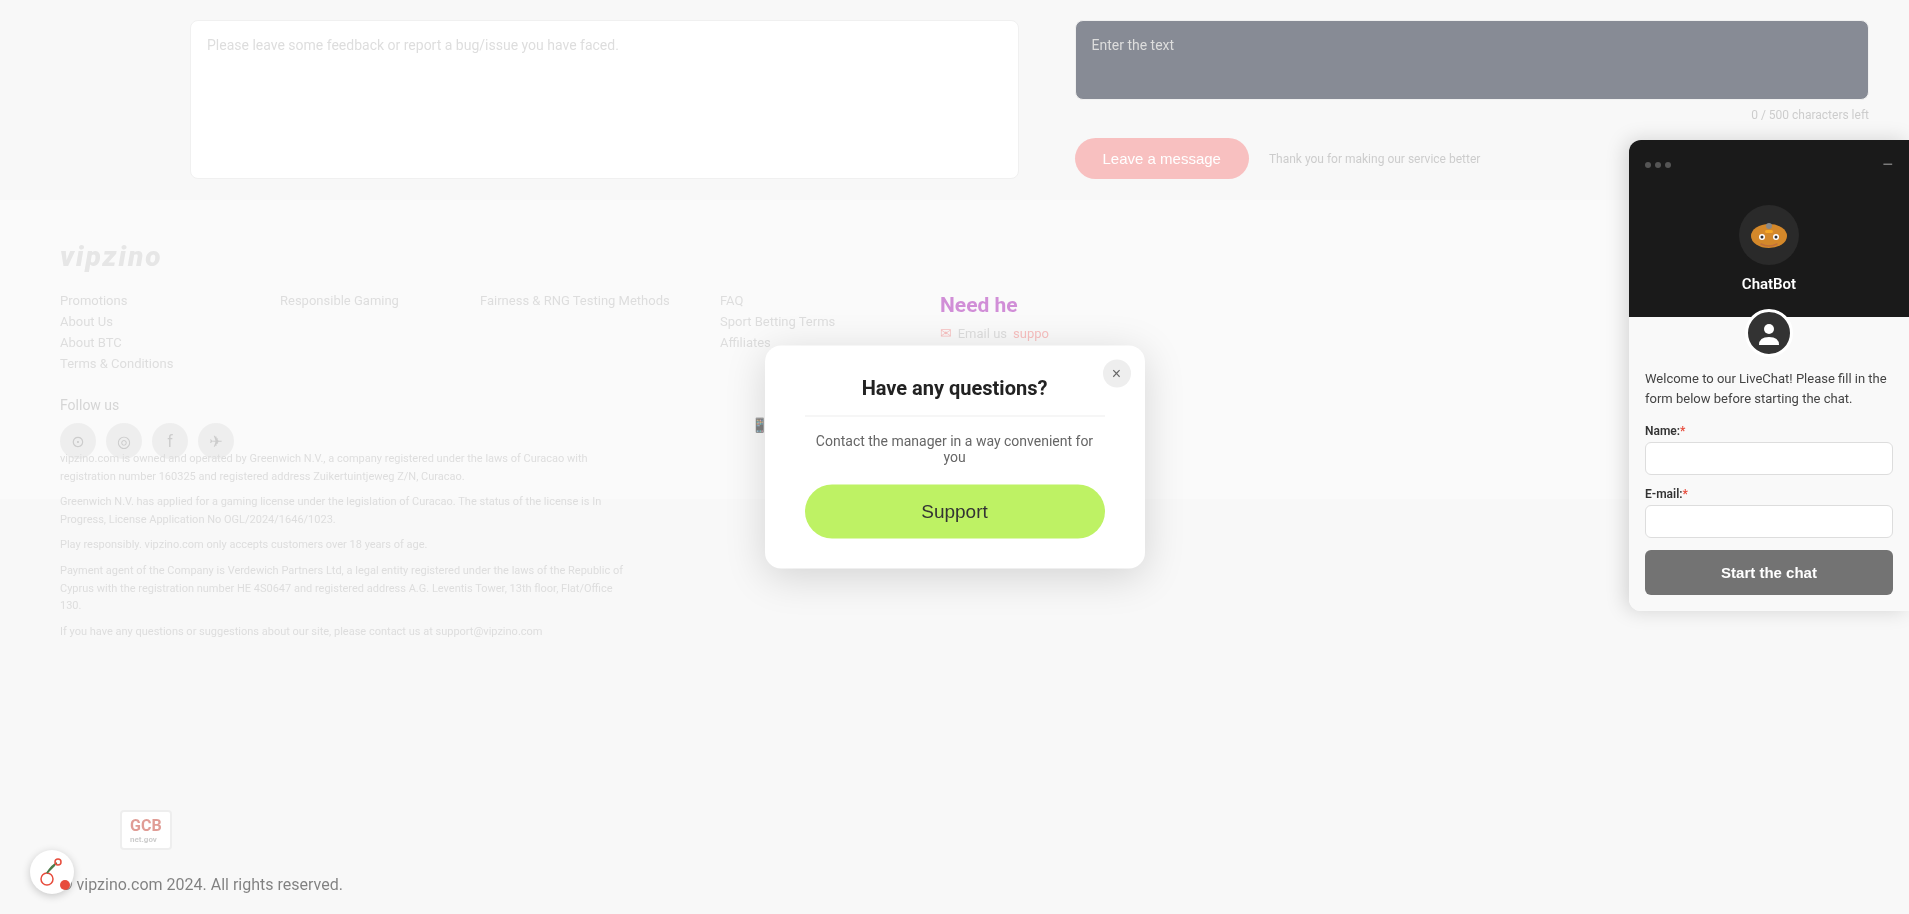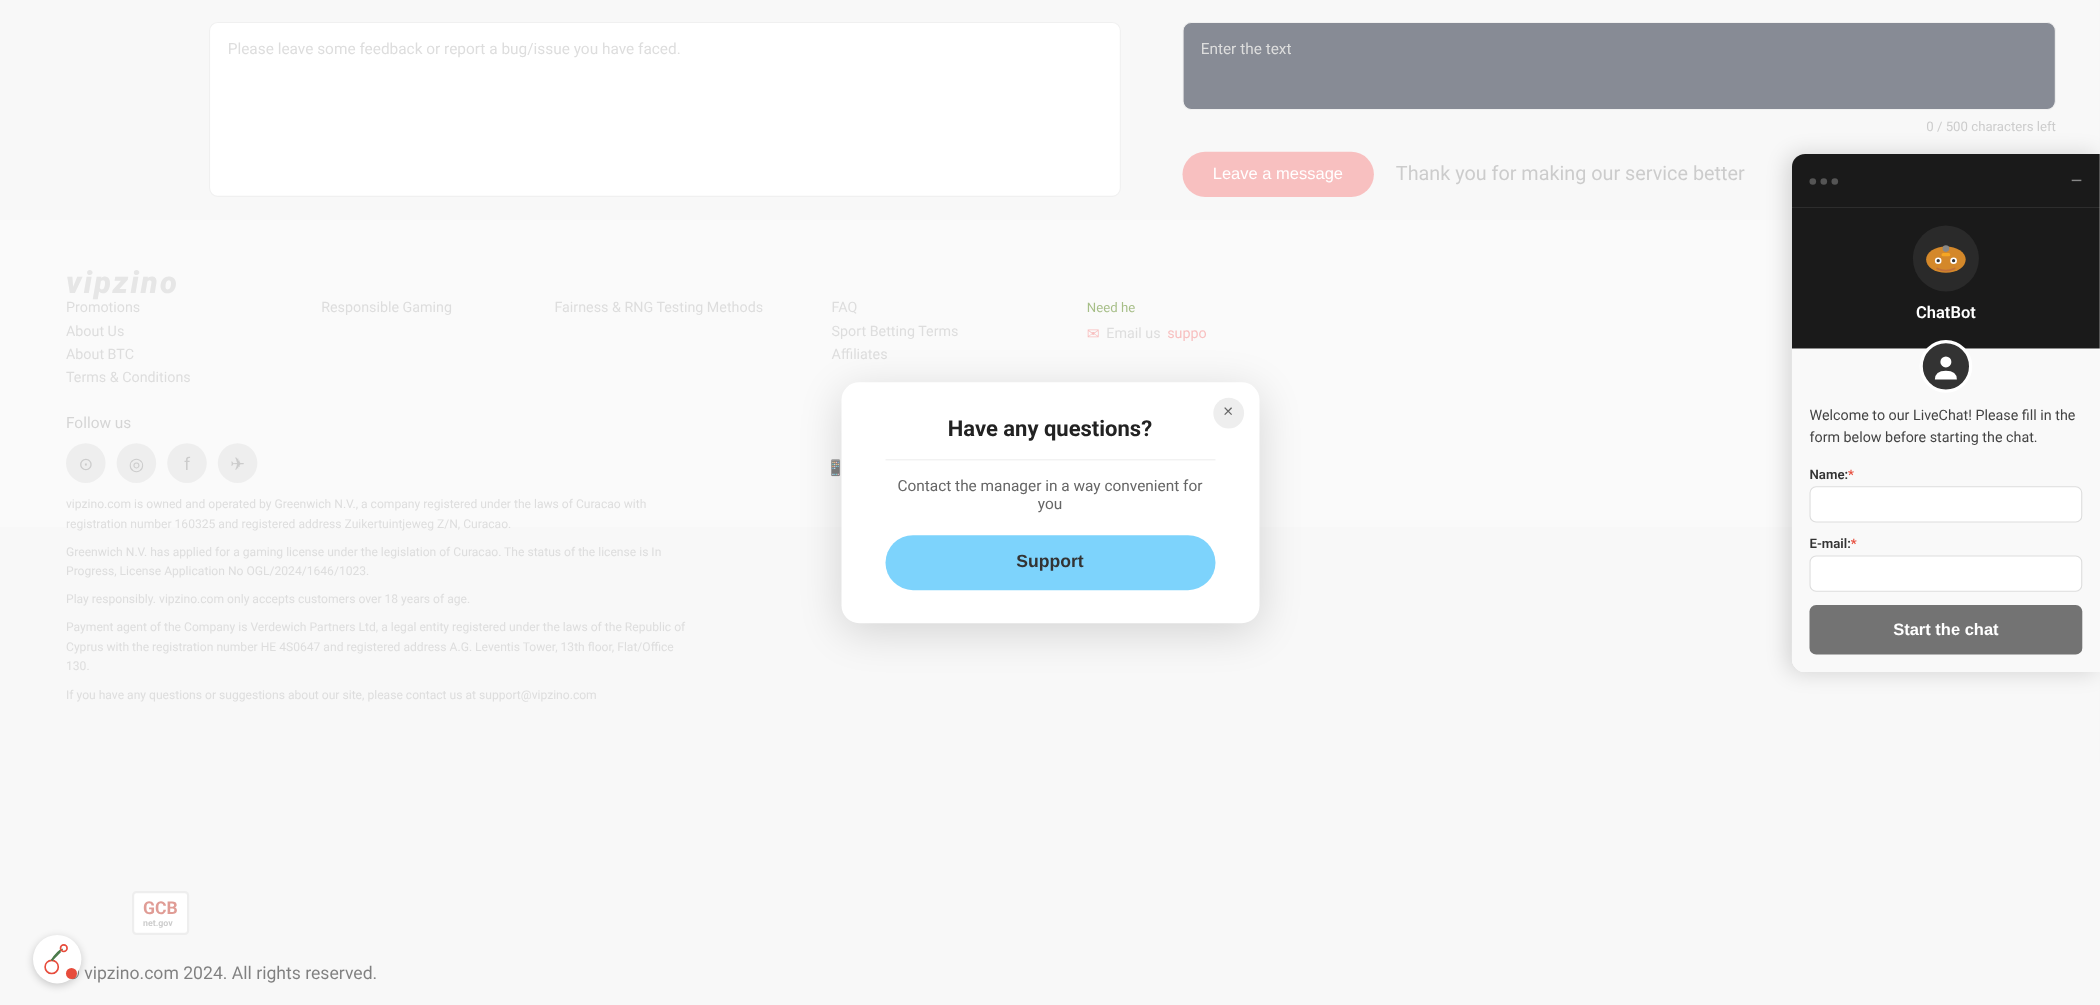--- a/index.html
+++ b/index.html
@@ -68,21 +68,21 @@
       color: white;
       border: none;
       border-radius: 30px;
       padding: 12px 28px;
       font-size: 15px;
       cursor: pointer;
       width: fit-content;
     }
 
     .thank-you-text {
-      font-size: 18px;
+      font-size: 12px;
       color: #999;
       margin-top: 0;
     }
 
     
     .footer-section {
       position: absolute;
       top: 200px; left: 0; right: 0;
       background: #f5f5f5;
       padding: 40px 60px;
@@ -92,21 +92,22 @@
       font-size: 28px;
       font-weight: 900;
       color: #ccc;
       letter-spacing: 2px;
       font-style: italic;
     }
 
     .footer-grid {
       display: grid;
       grid-template-columns: 200px 180px 220px 200px 1fr;
-      gap: 32px;
+      gap: 20px;
+      margin-top: 20px;
     }
 
     .footer-col a {
       display: block;
       font-size: 13px;
       color: #bbb;
       text-decoration: none;
       margin-bottom: 6px;
     }
 
@@ -157,23 +158,23 @@
 
     .casino-app-item {
       display: flex;
       align-items: center;
       gap: 6px;
       font-size: 13px;
       color: #bbb;
     }
 
     .need-help-title {
-      font-size: 12px;
-      color: #4d7c0f;
-      font-weight: normal;
+      font-size: 21px;
+      color: #a21caf;
+      font-weight: bold;
     }
 
     
     .overlay {
       position: absolute;
       top: 0; left: 0;
       width: 100%; height: 100%;
       background: rgba(255,255,255,0.5);
       z-index: 10;
     }
@@ -222,26 +223,26 @@
     }
 
     .modal-subtitle {
       font-size: 14px;
       color: #666;
       margin-bottom: 20px;
     }
 
     .support-btn {
       width: 100%;
-      background: #7dd3fc;
+      background: #bef264;
       border: none;
       border-radius: 30px;
       padding: 16px;
-      font-size: 16px;
-      font-weight: 700;
+      font-size: 19px;
+      font-weight: 400;
       color: #333;
       cursor: pointer;
     }
 
     
     .chat-widget {
       position: absolute;
       top: 140px; right: 0;
       width: 280px;
       background: white;

